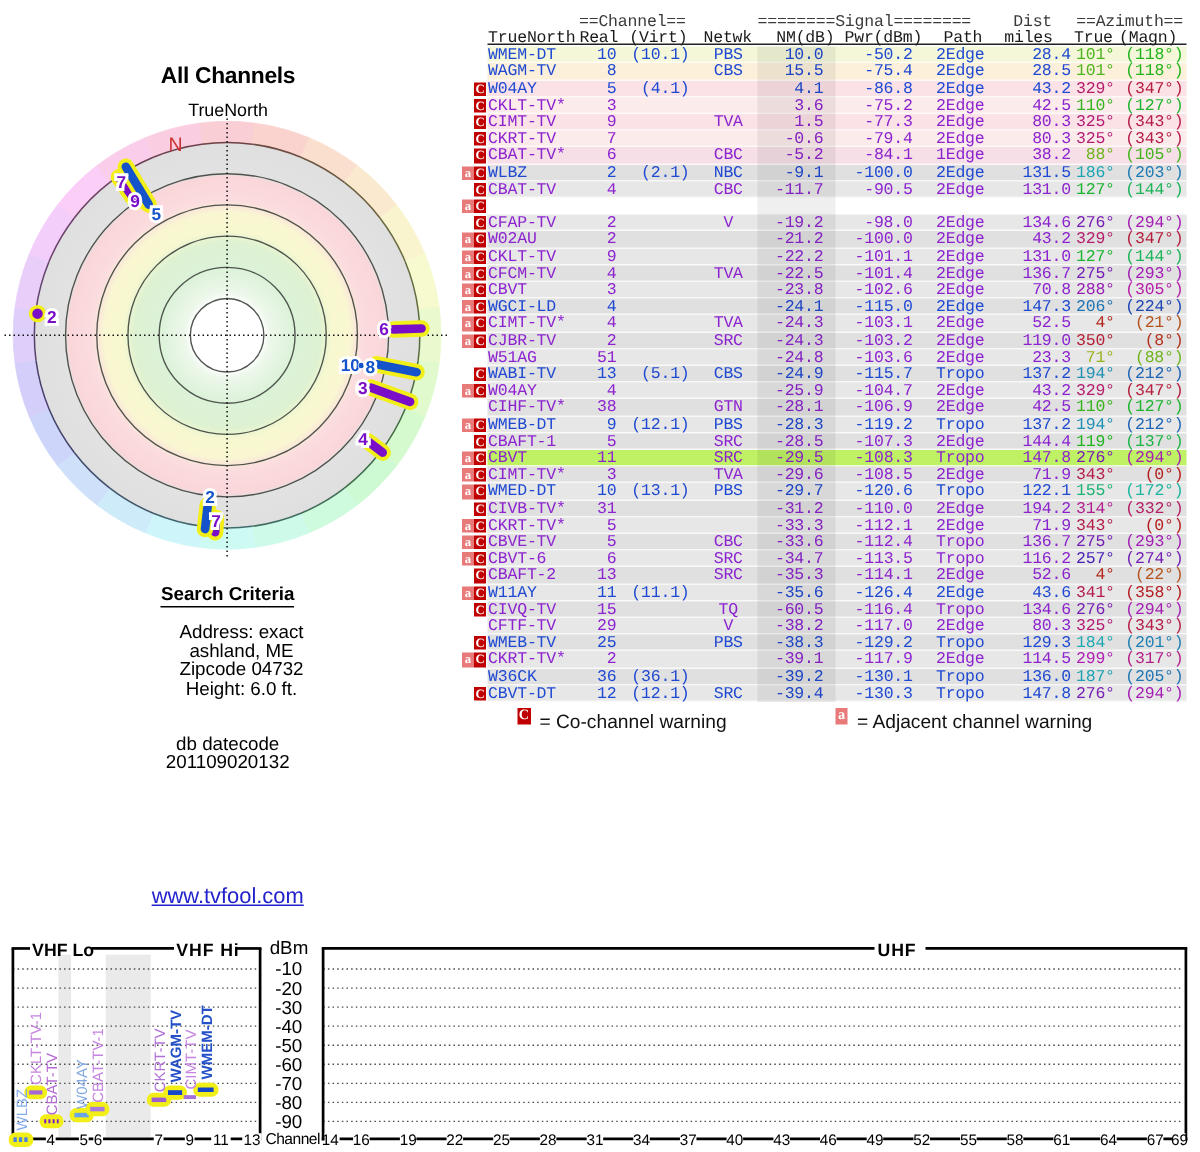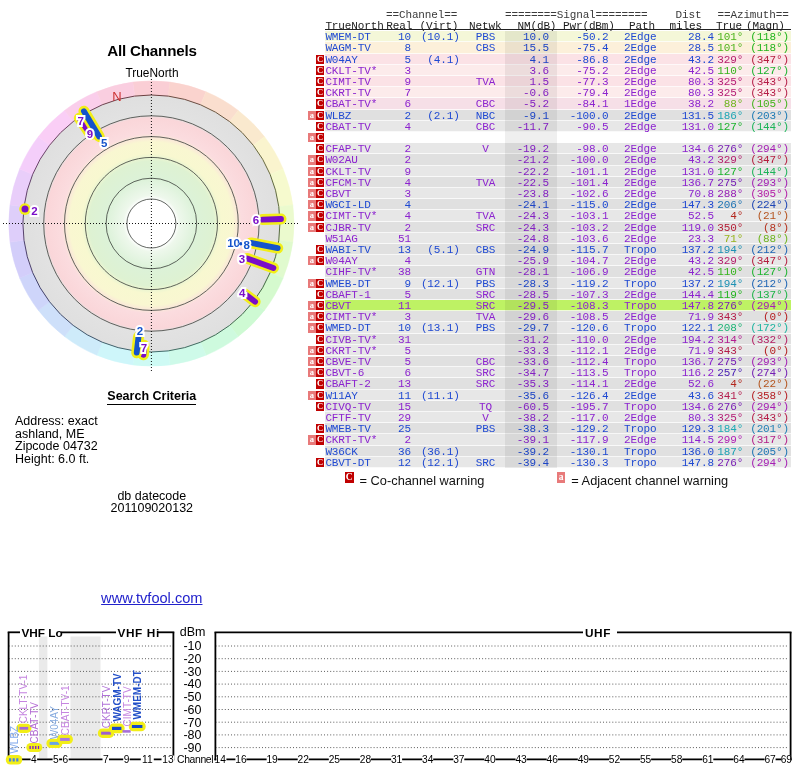--- a/index.html
+++ b/index.html
@@ -463,21 +463,21 @@
 <div class="wbox wa" style="top:312.1px;left:307.8px">a</div>
 <div class="row" style="top:322.4px;background:#e7e7e7">
     <span class="cs" style="color:#1f49d2">WMED-DT</span>
     <span class="re" style="color:#1f49d2">10</span>
     <span class="vi" style="color:#1f49d2">(13.1)</span>
     <span class="ne" style="color:#1f49d2">PBS</span>
     <span class="nm" style="color:#1f49d2">-29.7</span>
     <span class="pw" style="color:#1f49d2">-120.6</span>
     <span class="pa" style="color:#1f49d2">Tropo</span>
     <span class="mi" style="color:#1f49d2">122.1</span>
-    <span class="tr" style="color:hsl(155,72%,41%)">208°</span>
+    <span class="tr" style="color:hsl(155,72%,41%)">155°</span>
     <span class="mg" style="color:hsl(172,72%,41%)">(172°)</span>
   </div>
 <div class="wbox wc" style="top:323.3px;left:316px">C</div>
 <div class="wbox wa" style="top:323.3px;left:307.8px">a</div>
 <div class="row" style="top:333.6px;background:#e0e0e0">
     <span class="cs" style="color:#8c23cf">CIVB-TV*</span>
     <span class="re" style="color:#8c23cf">31</span>
     <span class="nm" style="color:#8c23cf">-31.2</span>
     <span class="pw" style="color:#8c23cf">-110.0</span>
     <span class="pa" style="color:#8c23cf">2Edge</span>
@@ -547,21 +547,21 @@
     <span class="tr" style="color:hsl(341,72%,41%)">341°</span>
     <span class="mg" style="color:hsl(358,72%,41%)">(358°)</span>
   </div>
 <div class="wbox wc" style="top:390.5px;left:316px">C</div>
 <div class="wbox wa" style="top:390.5px;left:307.8px">a</div>
 <div class="row" style="top:400.8px;background:#e0e0e0">
     <span class="cs" style="color:#8c23cf">CIVQ-TV</span>
     <span class="re" style="color:#8c23cf">15</span>
     <span class="ne" style="color:#8c23cf">TQ</span>
     <span class="nm" style="color:#8c23cf">-60.5</span>
-    <span class="pw" style="color:#8c23cf">-195.7</span>
+    <span class="pw" style="color:#8c23cf">-116.4</span>
     <span class="pa" style="color:#8c23cf">Tropo</span>
     <span class="mi" style="color:#8c23cf">134.6</span>
     <span class="tr" style="color:hsl(276,72%,41%)">276°</span>
     <span class="mg" style="color:hsl(294,72%,41%)">(294°)</span>
   </div>
 <div class="wbox wc" style="top:401.7px;left:316px">C</div>
 <div class="row" style="top:412.0px;background:#e7e7e7">
     <span class="cs" style="color:#8c23cf">CFTF-TV</span>
     <span class="re" style="color:#8c23cf">29</span>
     <span class="ne" style="color:#8c23cf">V</span>
@@ -623,21 +623,21 @@
 <div class="abs" style="left:504.5px;top:31.2px;width:52.5px;height:436.8px;background:rgba(0,0,0,0.062)"></div>
 
 <div class="wbox wc" style="left:345px;top:471.8px;width:8.6px;height:11px;font-size:9.5px;line-height:11px">C</div>
 <div class="abs" style="left:359.6px;top:472.5px;font-size:12.8px;color:#111">= Co-channel warning</div>
 <div class="wbox wa" style="left:556.8px;top:471.8px;width:8.6px;height:11px;font-size:9.5px;line-height:11px">a</div>
 <div class="abs" style="left:571.3px;top:472.5px;font-size:12.8px;color:#111">= Adjacent channel warning</div>
 
 <div class="abs" style="left:31.8px;top:389.5px;width:240px;text-align:center;font-size:12.5px;line-height:12.65px">
 <span style="font-weight:bold;border-bottom:1.2px solid #000;display:inline-block;padding-bottom:1.5px">Search Criteria</span>
 </div>
-<div class="abs" style="left:15px;top:414.9px;width:240px;font-size:12.5px;line-height:12.65px">Address: exact<br>ashland, ME<br>Zipcode 04732<br>Height: 6.0 ft.</div>
+<div class="abs" style="left:41px;top:414.9px;width:240px;text-align:center;font-size:12.5px;line-height:12.65px">Address: exact<br>ashland, ME<br>Zipcode 04732<br>Height: 6.0 ft.</div>
 <div class="abs" style="left:31.8px;top:489.6px;width:240px;text-align:center;font-size:12.5px;line-height:12.65px">db datecode<br>201109020132</div>
 
 <div class="abs" style="left:31.8px;top:590.3px;width:240px;text-align:center;font-size:14.6px;color:#2222cc"><span style="text-decoration:underline">www.tvfool.com</span></div>
 
 <svg width="800" height="768" style="position:absolute;left:0;top:0">
 <rect x="38.9" y="636.5" width="8.5" height="121.5" fill="#eaeaea"></rect>
 <rect x="70.5" y="636.5" width="30" height="121.5" fill="#eaeaea"></rect>
 <line x1="8.6" y1="646.0" x2="173.4" y2="646.0" stroke="#4a4a4a" stroke-width="0.9" stroke-dasharray="1,2.1"></line>
 <line x1="215.5" y1="646.0" x2="787.5" y2="646.0" stroke="#4a4a4a" stroke-width="0.9" stroke-dasharray="1,2.1"></line>
 <line x1="8.6" y1="658.7" x2="173.4" y2="658.7" stroke="#4a4a4a" stroke-width="0.9" stroke-dasharray="1,2.1"></line>

